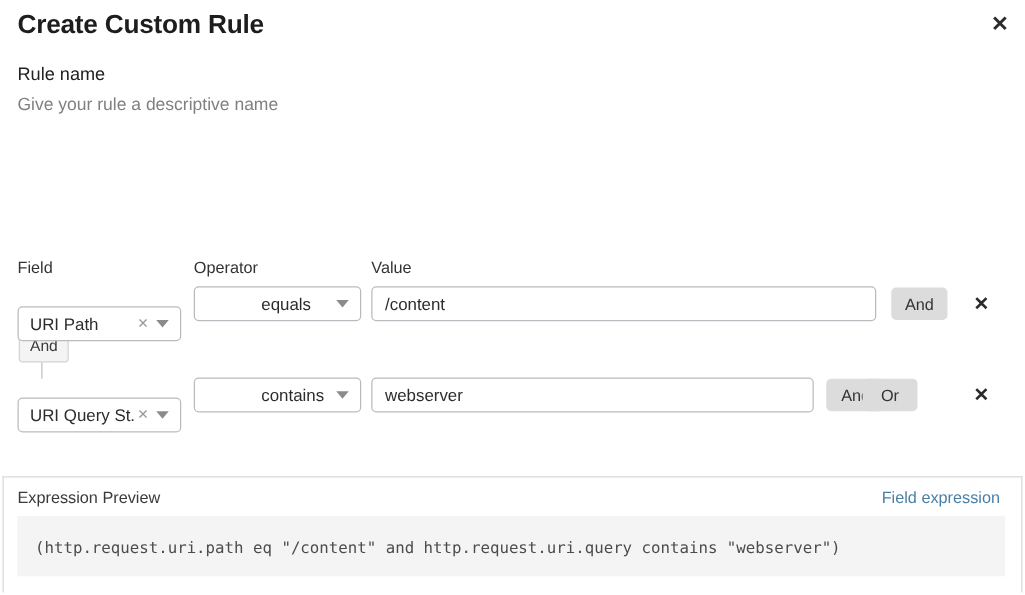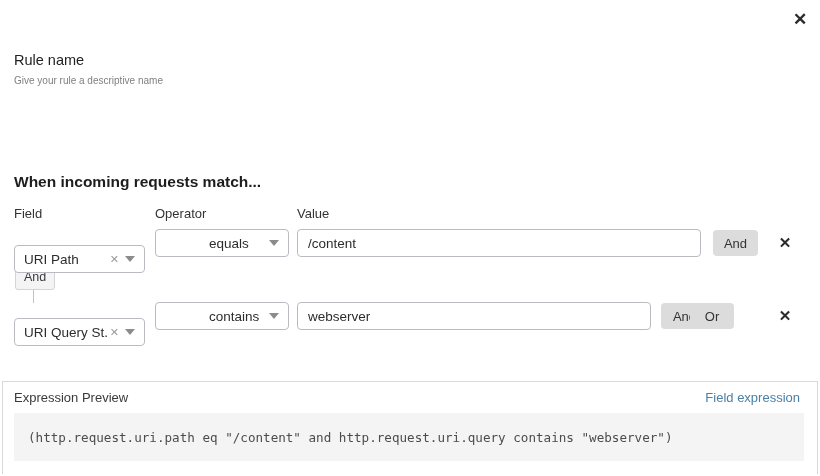--- a/index.html
+++ b/index.html
@@ -53,21 +53,21 @@
   }
 
   
   .field-label {
     position: absolute;
     font-size: 14.5px;
     color: #222;
   }
   .field-help {
     position: absolute;
-    font-size: 10px;
+    font-size: 14px;
     color: #808080;
   }
   .rule-name-label { left: 14px; top: 52px; }
   .rule-name-help  { left: 14px; top: 75px; }
 
   .text-input {
     box-sizing: border-box;
     border: 1px solid #b8bcc0;
     border-radius: 4px;
     background: #fff;
@@ -262,26 +262,26 @@
     padding-left: 14px;
     white-space: nowrap;
     overflow: hidden;
   }
 </style>
 </head>
 <body>
 
 <div class="dialog">
 
+  <div class="dialog-title">Create Custom Rule</div>
   <div class="close-btn">✕</div>
 
   <div class="field-label rule-name-label">Rule name</div>
   <div class="field-help rule-name-help">Give your rule a descriptive name</div>
 
-  <div class="section-heading">When incoming requests match...</div>
 
   <div class="col-head field">Field</div>
   <div class="col-head operator">Operator</div>
   <div class="col-head value">Value</div>
 
   <div class="connector"></div>
   <div class="and-badge">And</div>
 
   <div class="cond-row row1">
     <div class="select-box box-field">

